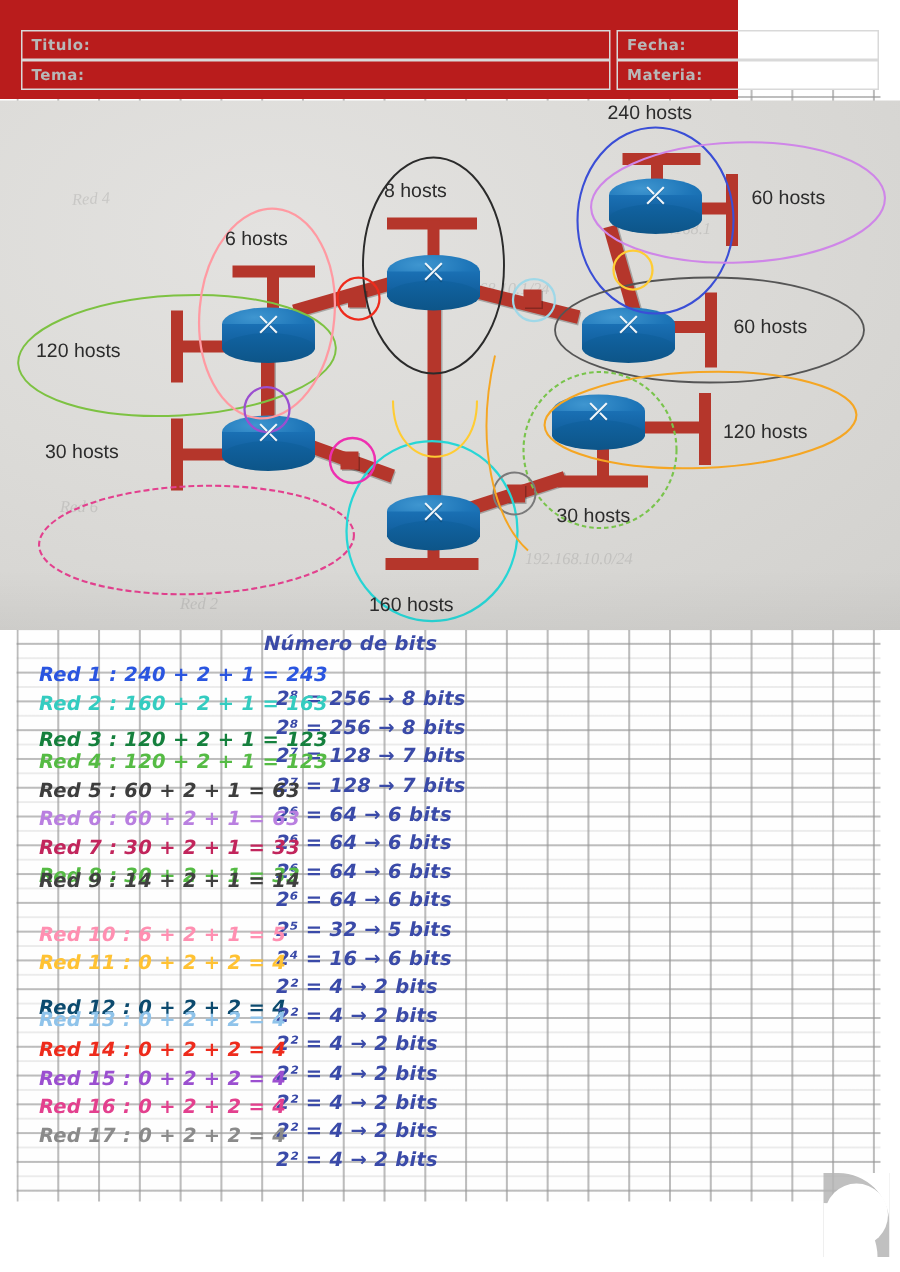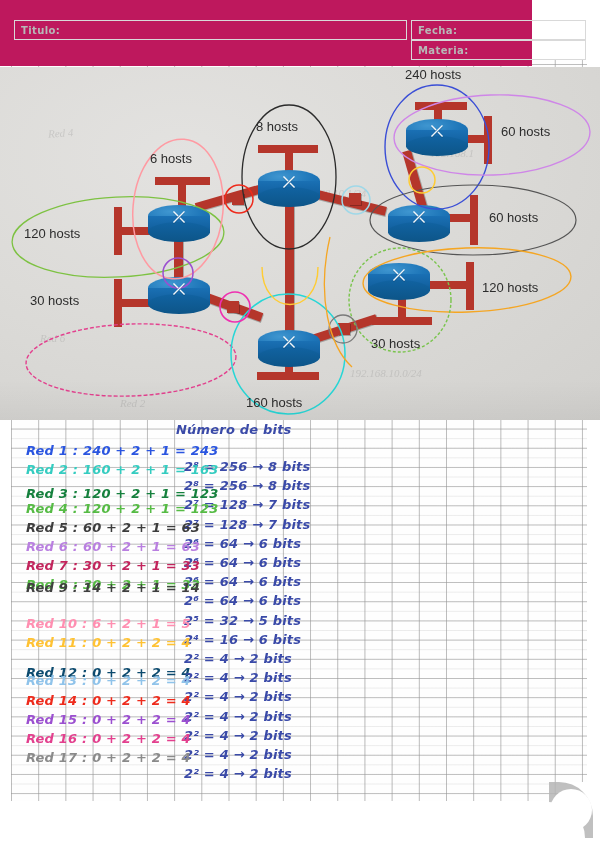--- a/index.html
+++ b/index.html
@@ -2,21 +2,21 @@
 <html><head>
 <meta charset="utf-8">
 <style>
   html,body{margin:0;padding:0;background:#ffffff;}
   body{
     width:600px;height:848px;position:relative;overflow:hidden;
     font-family:"Liberation Sans", sans-serif;
   }
 
   
-  #header-form{position:absolute;left:0;top:0;width:532px;height:66px;background:#be185d;z-index:30;}
+  #header-form{position:absolute;left:0;top:0;width:492px;height:66px;background:#b91c1c;z-index:30;}
   .hdr-box{
     border:1px solid #d9d9d9;box-sizing:border-box;height:20px;
     display:flex;align-items:center;padding-left:6px;
     font-size:10px;font-weight:bold;color:#b8b8b8;letter-spacing:.4px;
     font-family:"DejaVu Sans", sans-serif;
   }
   #hdr-titulo{position:absolute;left:14px;top:20px;width:393px;}
   #hdr-tema  {position:absolute;left:14px;top:40px;width:393px;}
   #hdr-fecha {position:absolute;left:411px;top:20px;width:175px;}
   #hdr-materia{position:absolute;left:411px;top:40px;width:175px;}
@@ -114,20 +114,23 @@
   <path d="M30,0 H74 V56 H30 Z" fill="#b5b5b5" opacity=".85"></path>
   <path d="M30,0 H74 V56 H30 Z" fill="none"></path>
   <path d="M74,0 H40 A34,34 0 0 1 74,34 Z" fill="#ffffff"></path>
   <path d="M30,56 H66 A36,36 0 0 0 30,20 Z" fill="#ffffff"></path>
   <circle cx="52" cy="28" r="21" fill="#ffffff"></circle>
 </svg>
 
 <div id="header-form">
   <div class="hdr-box" id="hdr-titulo">
       <span>Titulo:</span>
+    </div>
+  <div class="hdr-box" id="hdr-tema">
+      <span>Tema:</span>
     </div>
   <div class="hdr-box" id="hdr-fecha">
       <span>Fecha:</span>
     </div>
   <div class="hdr-box" id="hdr-materia">
       <span>Materia:</span>
     </div>
 </div>
 
 <div id="diagram-photo">

